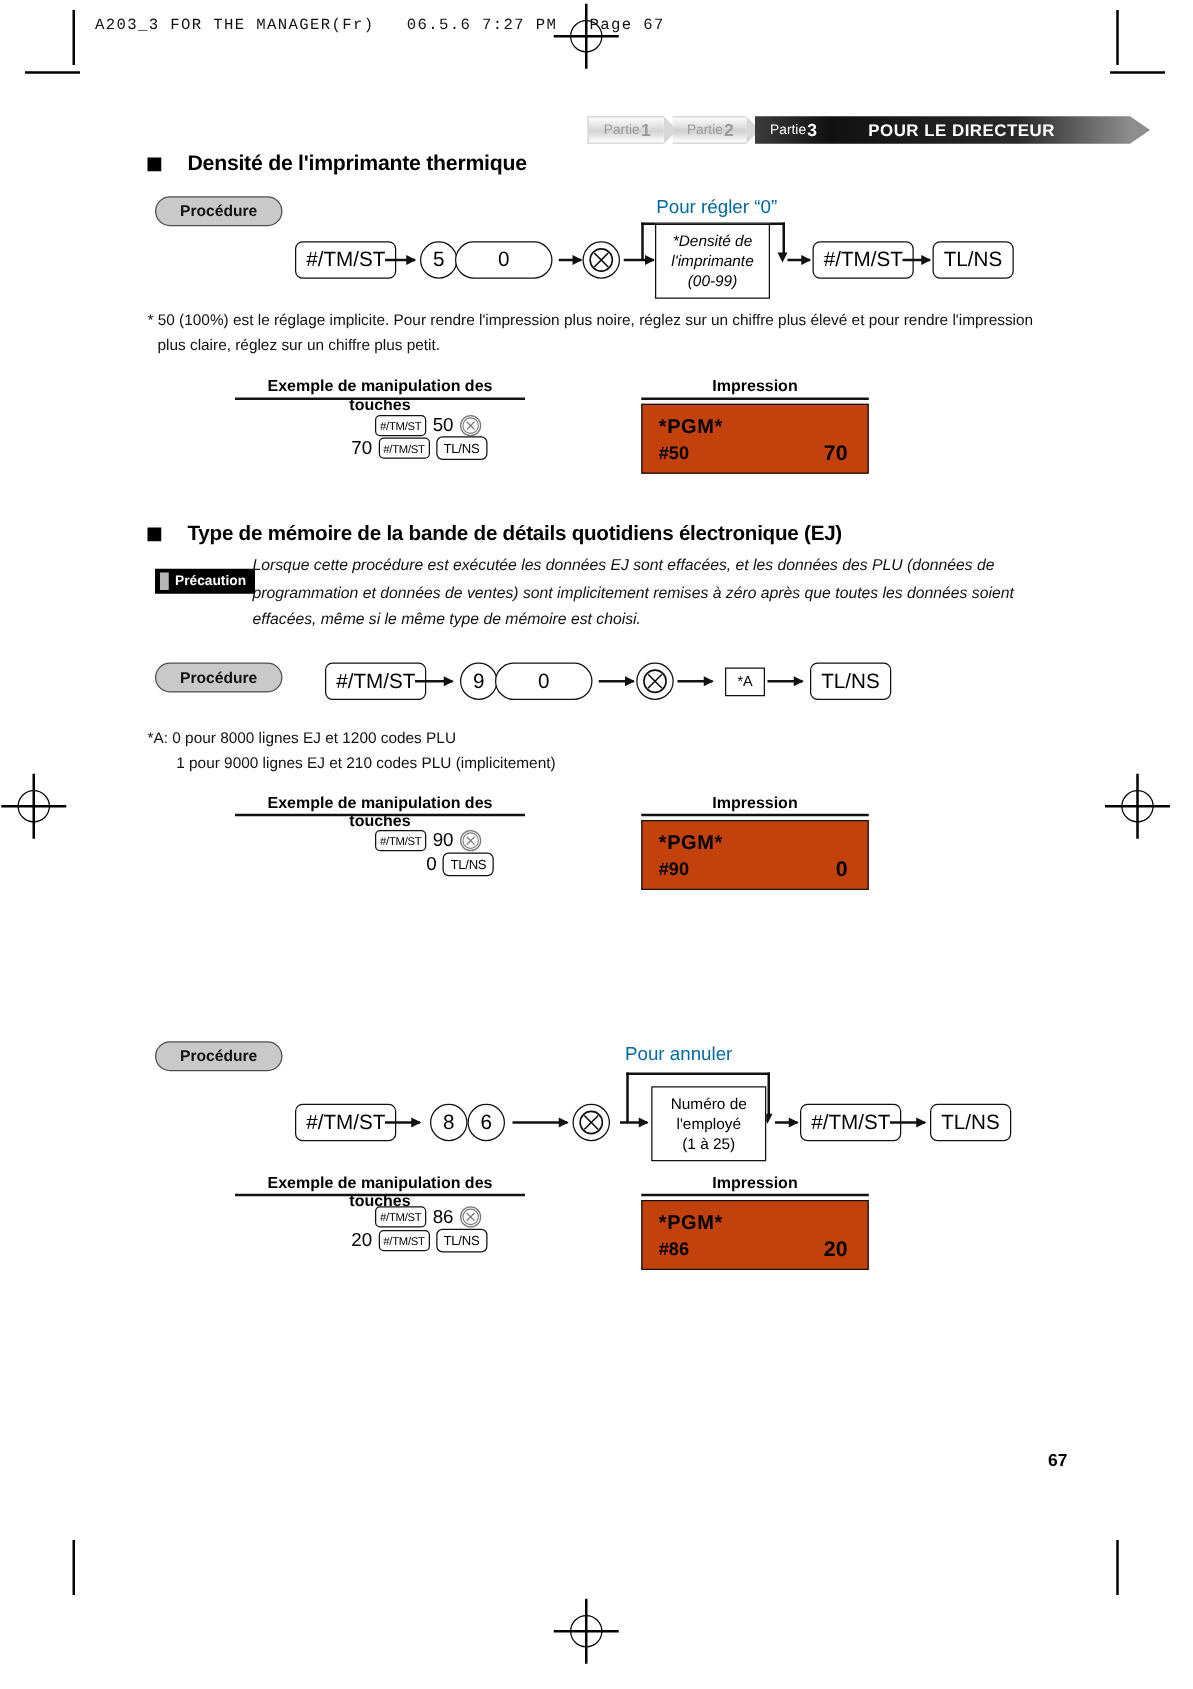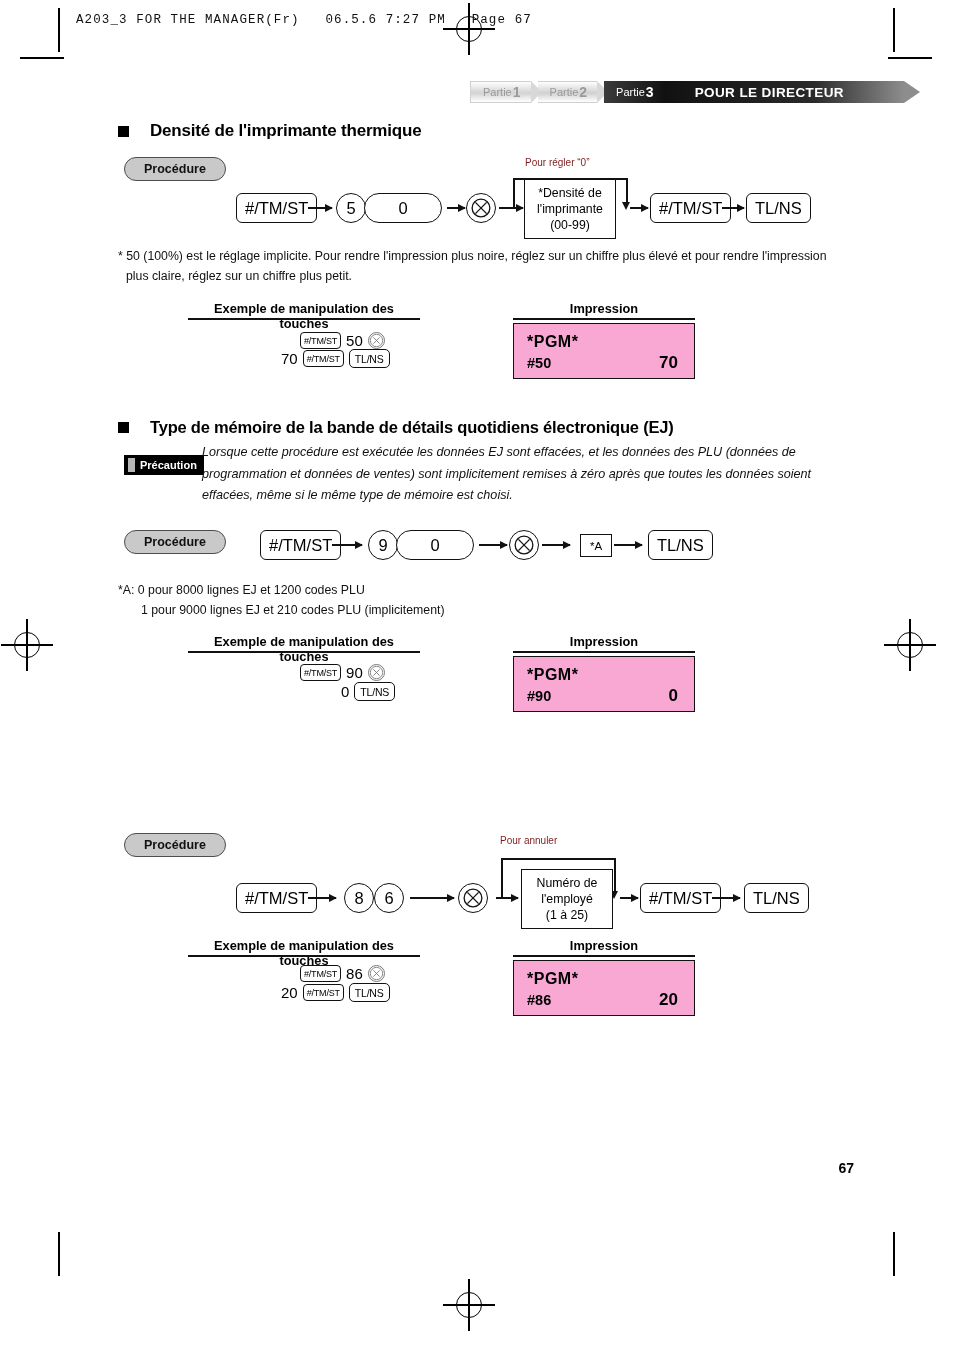--- a/index.html
+++ b/index.html
@@ -22,21 +22,21 @@
                border:1.5px solid #000; border-radius:50%; }
 
   
   .prnhdr {
     position:absolute; left:76px; top:13px;
     font-family:"Liberation Mono", monospace;
     font-size:12.5px; letter-spacing:1.1px; color:#111; white-space:pre;text-align:center;
   }
 
   
-  .tabbar { position:absolute; left:470px; top:81px; height:22px; display:flex; align-items:stretch; }
+  .tabbar { position:absolute; left:470px; top:93px; height:22px; display:flex; align-items:stretch; }
   .tabseg { position:relative; display:flex; align-items:center; padding:0 10px 0 12px;
             font-size:11px; color:#fff; }
   .tabseg .num { font-size:14px; font-weight:bold; margin-left:1px; }
   .seg-a { background:linear-gradient(to bottom,#fefefe,#d3d3d3 55%,#fff); color:#9a9a9a;
            border:1px solid #cfcfcf; border-right:none; }
   .seg-b { background:linear-gradient(to bottom,#fefefe,#d0d0d0 55%,#fff); color:#9a9a9a;
            border:1px solid #cfcfcf; border-left:none; border-right:none; }
   .seg-c { background:linear-gradient(to right,#3c3c3c,#111 20%,#2a2a2a 70%,#8d8d8d);
            color:#fff; padding-right:60px; }
   .seg-c .ttl { font-size:13.5px; font-weight:bold; letter-spacing:.4px; margin-left:5px;padding-left:36px; }
@@ -94,37 +94,37 @@
               padding:3px 6px; text-align:center; }
   .arr { position:relative; height:2px; background:#111; }
   .arr::after { content:""; position:absolute; right:-1px; top:-3.5px;
                 border-top:4.5px solid transparent; border-bottom:4.5px solid transparent;
                 border-left:8px solid #111; }
   .vline { position:absolute; width:2px; background:#111; }
   .hline { position:absolute; height:2px; background:#111; }
   .arrdown { position:absolute; width:0;height:0;
              border-left:4.5px solid transparent; border-right:4.5px solid transparent;
              border-top:8px solid #111; }
-  .caplbl { position:absolute; font-size:10px; color:#7f1d1d; white-space:nowrap; }
+  .caplbl { position:absolute; font-size:15px; color:#0369a1; white-space:nowrap; }
 
   
   .colhdr { position:absolute; font-size:12.8px; font-weight:bold; text-align:center; }
   .rule { position:absolute; height:1.6px; background:#111; }
   .keyrow { position:absolute; display:flex; align-items:center; gap:5px;
             font-size:15px; white-space:nowrap; }
   .mini {
     display:inline-flex; align-items:center; justify-content:center;
     border:1px solid #111; border-radius:4px; background:#fff;
     font-size:9px; padding:2px 3px; height:17px; letter-spacing:-.2px;
   }
   .mini.tl { font-size:10.5px; padding:2px 5px; height:19px; border-radius:5px;}
   .minix { display:inline-flex; align-items:center; justify-content:center;
            width:17px; height:17px; border:1px solid #777; border-radius:50%;
            font-size:9px; color:#555; }
-  .rcpt { position:absolute; border:1.6px solid #111; background:#f9a8d4; }
+  .rcpt { position:absolute; border:1.6px solid #111; background:#c2410c; }
   .rcpt .l1 { position:absolute; left:13px; top:9px; font-size:16px; font-weight:bold;
               font-family:"Liberation Sans", sans-serif; letter-spacing:.5px; }
   .rcpt .l2 { position:absolute; left:13px; top:31px; font-size:14.5px; font-weight:bold; }
   .rcpt .val { position:absolute; right:16px; top:29px; font-size:17px; font-weight:bold; }
 
   .pageno { position:absolute; right:100px; top:1160px; font-size:14px; font-weight:bold; }
 </style>
 </head>
 <body>
 
@@ -200,21 +200,21 @@
         </svg>
       </div>
     <div class="arr" style="position:absolute;left:499px;top:207px;width:24px;"></div>
 
     <div class="caplbl" style="left:525px;top:157px;">Pour régler “0”</div>
     <div class="vline" style="left:513px;top:178px;height:30px;"></div>
     <div class="hline" style="left:513px;top:178px;width:115px;"></div>
     <div class="vline" style="left:626px;top:178px;height:25px;"></div>
     <div class="arrdown" style="left:622px;top:202px;"></div>
 
-    <div class="boxnode" style="position:absolute;left:524px;top:179px;width:92px;">
+    <div class="boxnode" style="position:absolute;left:524px;top:179px;width:92px;font-style:italic;">
       <div>*Densité de</div>
       <div>l'imprimante</div>
       <div>(00-99)</div>
     </div>
 
     <div class="arr" style="position:absolute;left:630px;top:207px;width:18px;"></div>
     <div class="key" style="position:absolute;left:650px;top:193px;">
       <span>#/TM/ST</span>
       </div>
     <div class="arr" style="position:absolute;left:722px;top:207px;width:22px;"></div>

